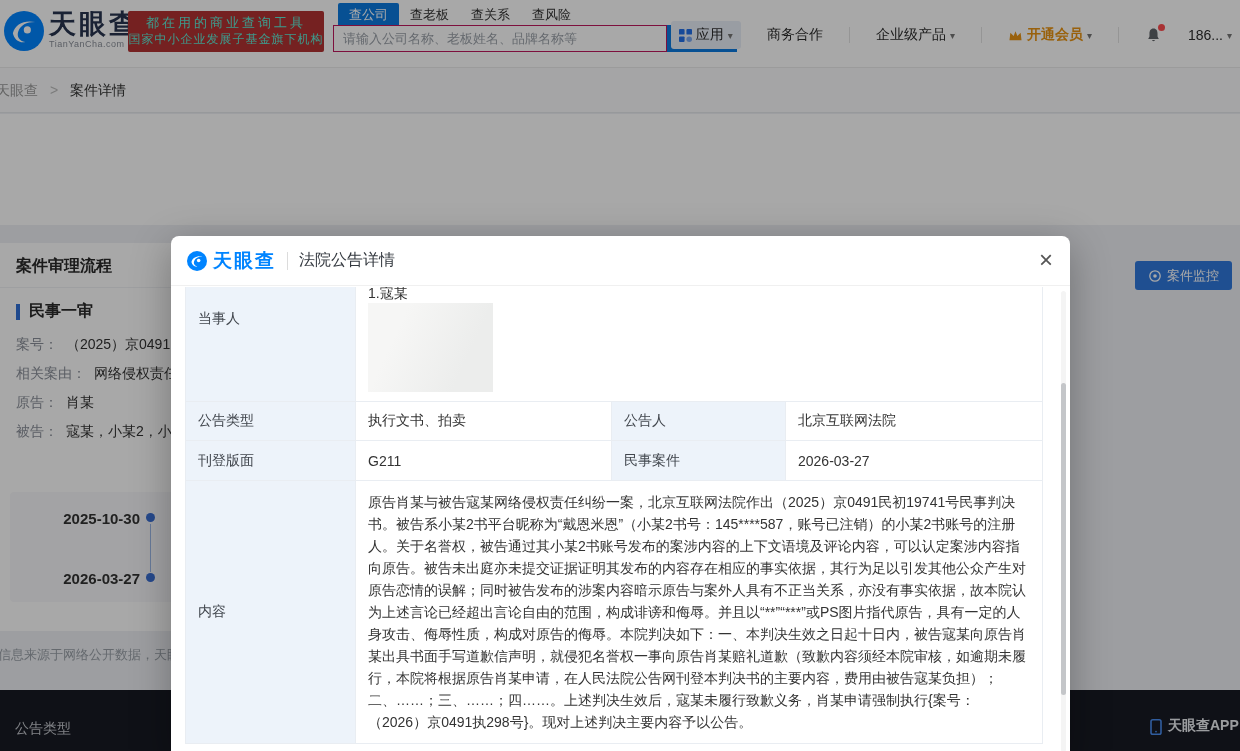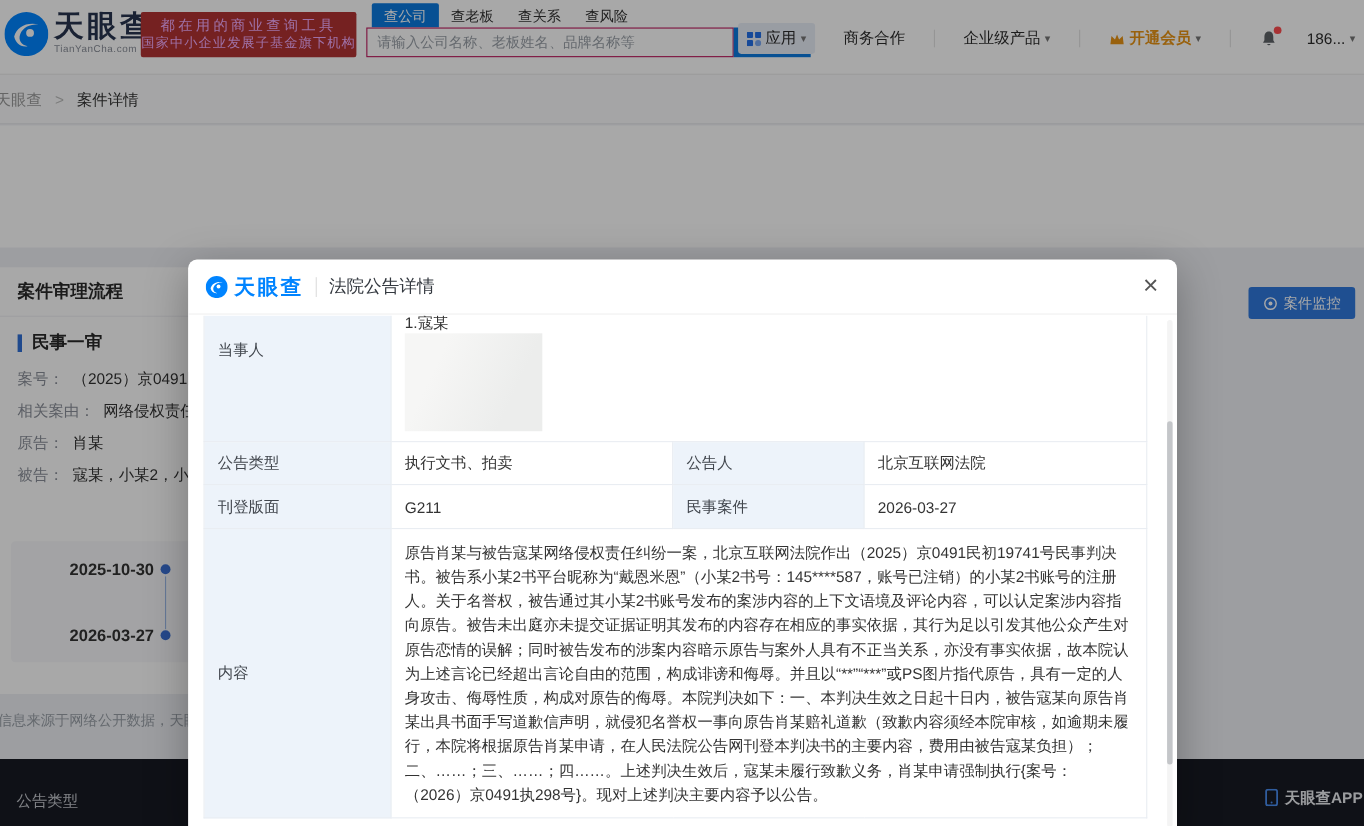--- a/index.html
+++ b/index.html
@@ -11,21 +11,21 @@
     color:#333;
   }
 
   
   .topnav { position:absolute; top:0; left:0; width:1240px; height:68px; background:#fff; border-bottom:1px solid #ececec; z-index:1; }
   .logo { position:absolute; left:4px; top:9px; display:flex; align-items:flex-start; cursor:pointer; }
   .logo-icon { width:40px; height:40px; margin-top:2px; }
   .logo-textcol { margin-left:5px; }
   .logo-cn { font-size:27px; font-weight:bold; color:#28354f; letter-spacing:3px; line-height:30px; }
   .logo-domain { font-size:9px; color:#8a8f99; letter-spacing:.5px; margin-top:0; }
-  .promo-badge { position:absolute; left:128px; top:11px; width:196px; height:41px; background:#b23232; border-radius:2px; color:#f0abfc; text-align:center; padding-top:4px; }
+  .promo-badge { position:absolute; left:128px; top:11px; width:196px; height:41px; background:#b23232; border-radius:2px; color:#5eead4; text-align:center; padding-top:4px; }
   .promo-line1 { font-size:13px; letter-spacing:3px; line-height:16px; }
   .promo-line2 { font-size:12px; letter-spacing:1px; line-height:16px; margin-top:1px;font-family:Liberation Mono, monospace; }
 
   .search-block { position:absolute; left:333px; top:3px; }
   .search-tabs { display:flex; height:22px; font-size:13px; margin-left:5px; }
   .search-tab { padding:3px 11px; color:#333; cursor:pointer; }
   .search-tab.active { background:#0b7ae0; color:#fff; border-radius:2px 2px 0 0; }
   .search-row { display:flex; }
   .search-input { width:334px; height:27px; border:1px solid #be185d; padding:0 9px; font-size:13px; outline:none; color:#333; font-family:inherit; }
   .search-input::placeholder { color:#9aa0a8; }
@@ -69,21 +69,21 @@
   .tl-date-2 { top:78px; }
   .tl-dot { position:absolute; left:136px; width:9px; height:9px; border-radius:50%; background:#3b6fd4; }
   .tl-dot-1 { top:21px; }
   .tl-dot-2 { top:81px; }
   .tl-line { position:absolute; left:140px; top:32px; width:1px; height:48px; background:#9db9e8; }
   .disclaimer { position:absolute; left:-2px; top:646px; font-size:13px; color:#9aa0a8; white-space:nowrap; }
 
   
   .site-footer { position:absolute; left:0; top:690px; width:1240px; height:61px; background:#171a23; }
   .footer-links-title { position:absolute; left:15px; top:30px; color:#c3c6cc; font-size:14px; }
-  .footer-app { position:absolute; left:1150px; top:27px; display:flex; align-items:flex-start; gap:6px; color:#eceef2; font-size:14px; font-weight:bold; cursor:pointer; }
+  .footer-app { position:absolute; left:1150px; top:27px; display:flex; align-items:flex-end; gap:6px; color:#eceef2; font-size:14px; font-weight:bold; cursor:pointer; }
 
   
   .overlay { position:absolute; inset:0; background:rgba(0,0,0,.34); z-index:10; }
   .modal { position:absolute; left:171px; top:236px; width:899px; height:522px; background:#fff; border-radius:8px 8px 0 0; z-index:20; box-shadow:0 10px 40px rgba(0,0,0,.3); }
   .modal-header { position:relative; height:50px; border-bottom:1px solid #f0f0f0; display:flex; align-items:center; padding:0 16px; }
   .modal-logo { display:flex; align-items:center; gap:6px; }
   .modal-logo-icon { width:20px; height:20px; }
   .modal-logo-text { font-size:19px; font-weight:bold; color:#0084ff; letter-spacing:2px; }
   .modal-title-divider { width:1px; height:18px; background:#dcdcdc; margin:0 11px; }
   .modal-title { font-size:16px; color:#33383f; font-weight:500; }

